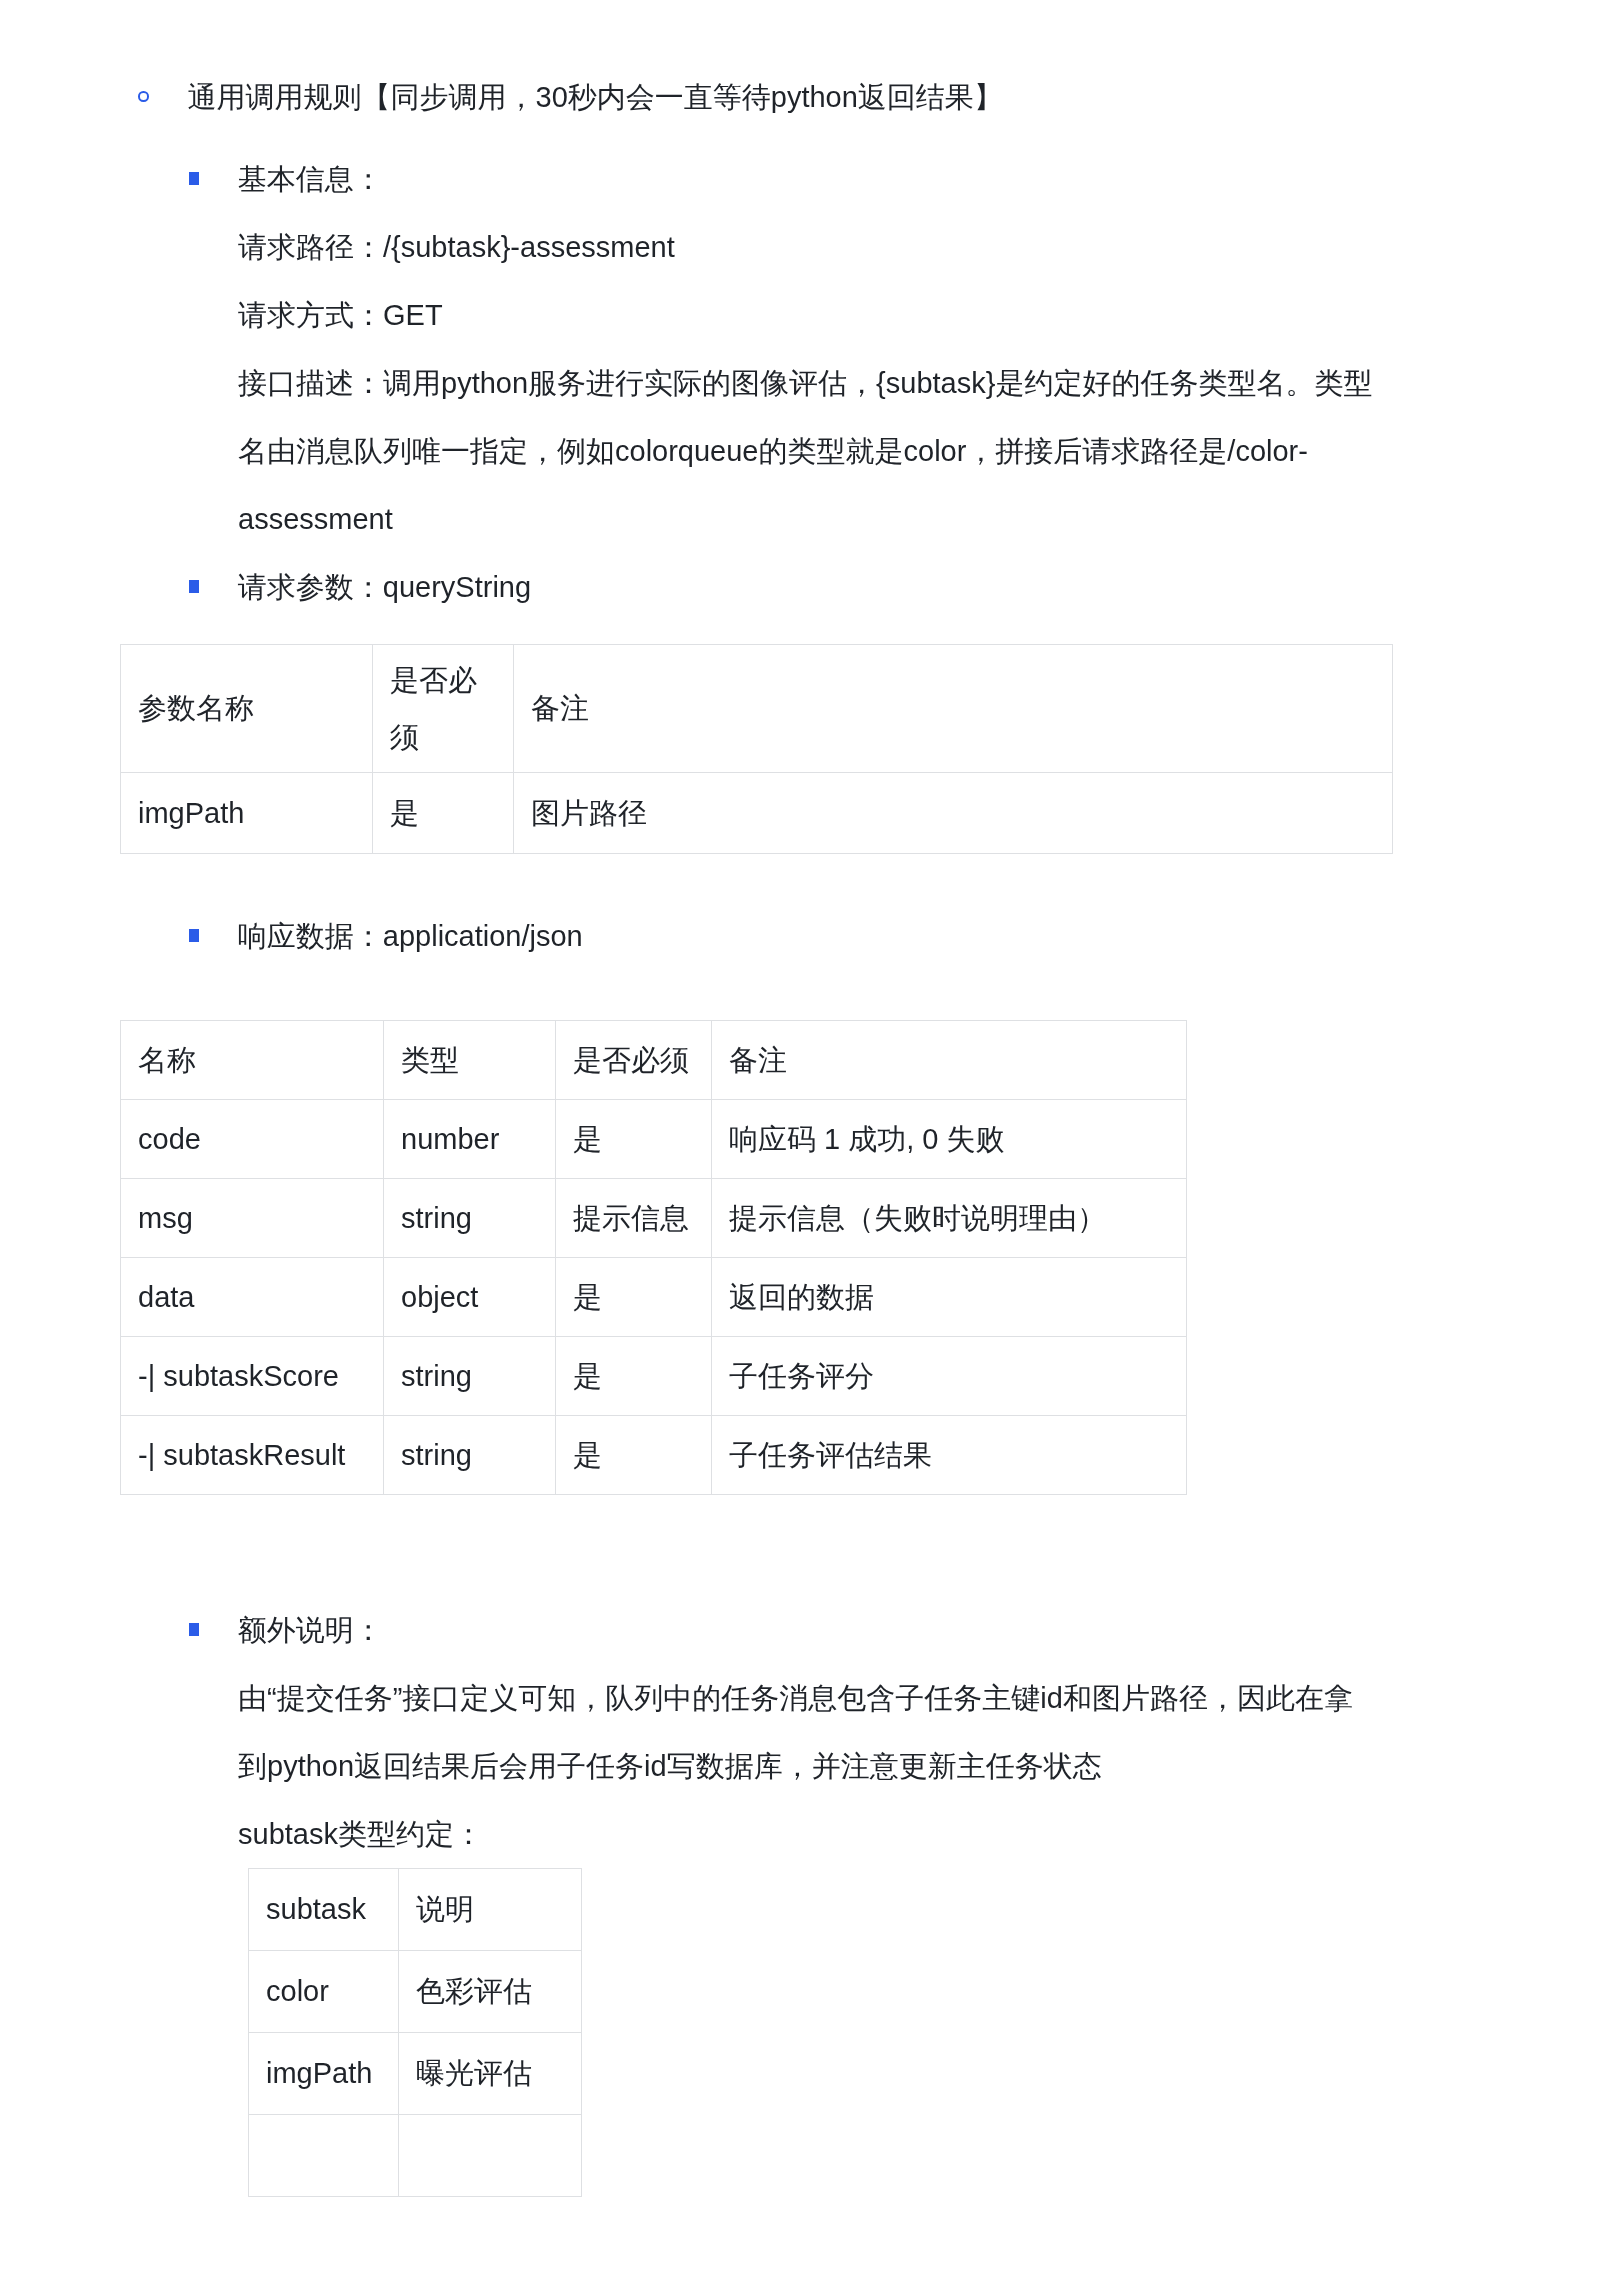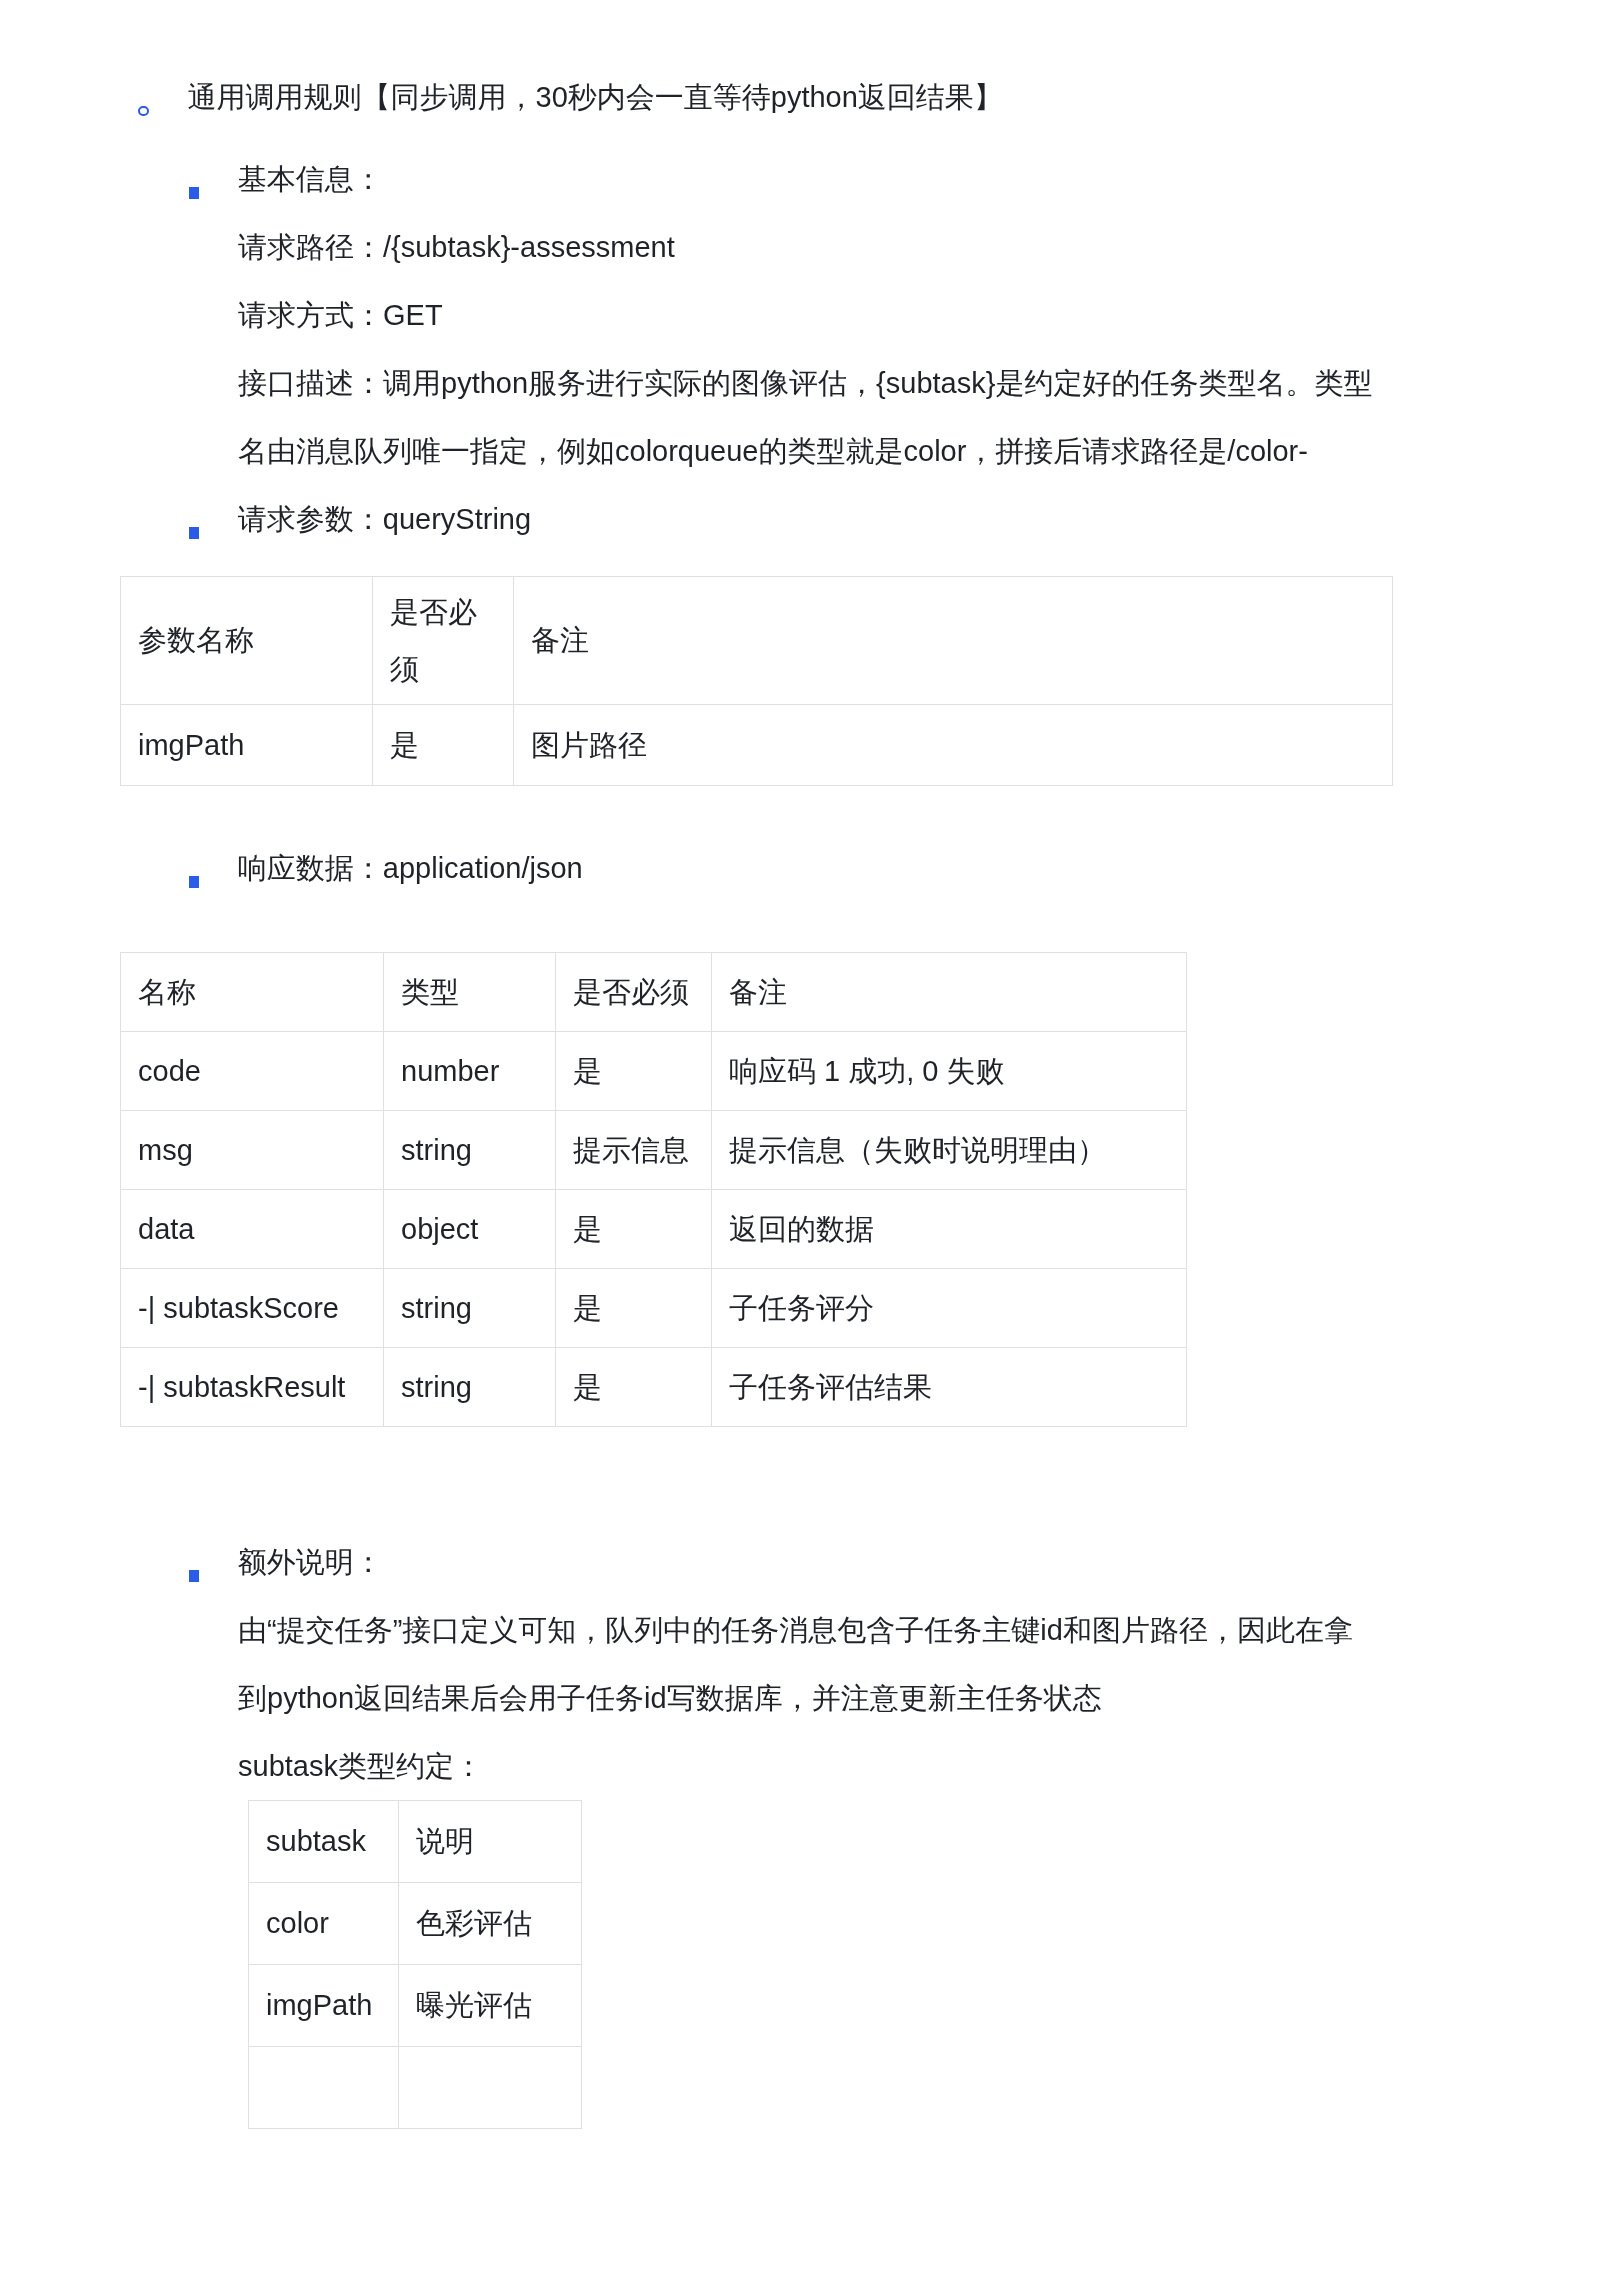--- a/index.html
+++ b/index.html
@@ -7,21 +7,21 @@
     --text:#1f2329;
     --tborder:#dee0e3;
   }
   html,body{margin:0;padding:0;}
   body{
     width:1616px;height:2284px;overflow:hidden;background:#ffffff;
     font-family:"Liberation Sans","DejaVu Sans",sans-serif;
     font-size:29px;line-height:68px;color:var(--text);
   }
   .page{padding-top:63px;}
-  .li{display:flex;align-items:center;}
+  .li{display:flex;align-items:flex-start;}
   .l1{margin-left:138px;}
   .l2{margin-left:189px;}
   .bullet-circle{
     flex:none;width:6.5px;height:6.5px;border:2.6px solid var(--accent);
     border-radius:50%;margin-top:28px;background:#fff;
   }
   .bullet-square{
     flex:none;width:9.8px;height:12.4px;background:var(--accent);margin-top:27px;
   }
   .l1 .txt{margin-left:39px;}
@@ -63,20 +63,21 @@
   <div class="li l2 mt-basic">
     <span class="bullet-square"></span>
     <div class="txt nowrap">基本信息：</div>
   </div>
 
   <div class="indent">
     <p class="nowrap">请求路径：/{subtask}-assessment</p>
     <p class="nowrap">请求方式：GET</p>
     <p class="nowrap">接口描述：调用python服务进行实际的图像评估，{subtask}是约定好的任务类型名。类型</p>
     <p class="nowrap">名由消息队列唯一指定，例如colorqueue的类型就是color，拼接后请求路径是/color-</p>
+    <p class="nowrap">assessment</p>
   </div>
 
   <div class="li l2">
     <span class="bullet-square"></span>
     <div class="txt nowrap">请求参数：queryString</div>
   </div>
 
   <table class="tbl t1 mt-t1">
     <colgroup>
         <col style="width:252px">

